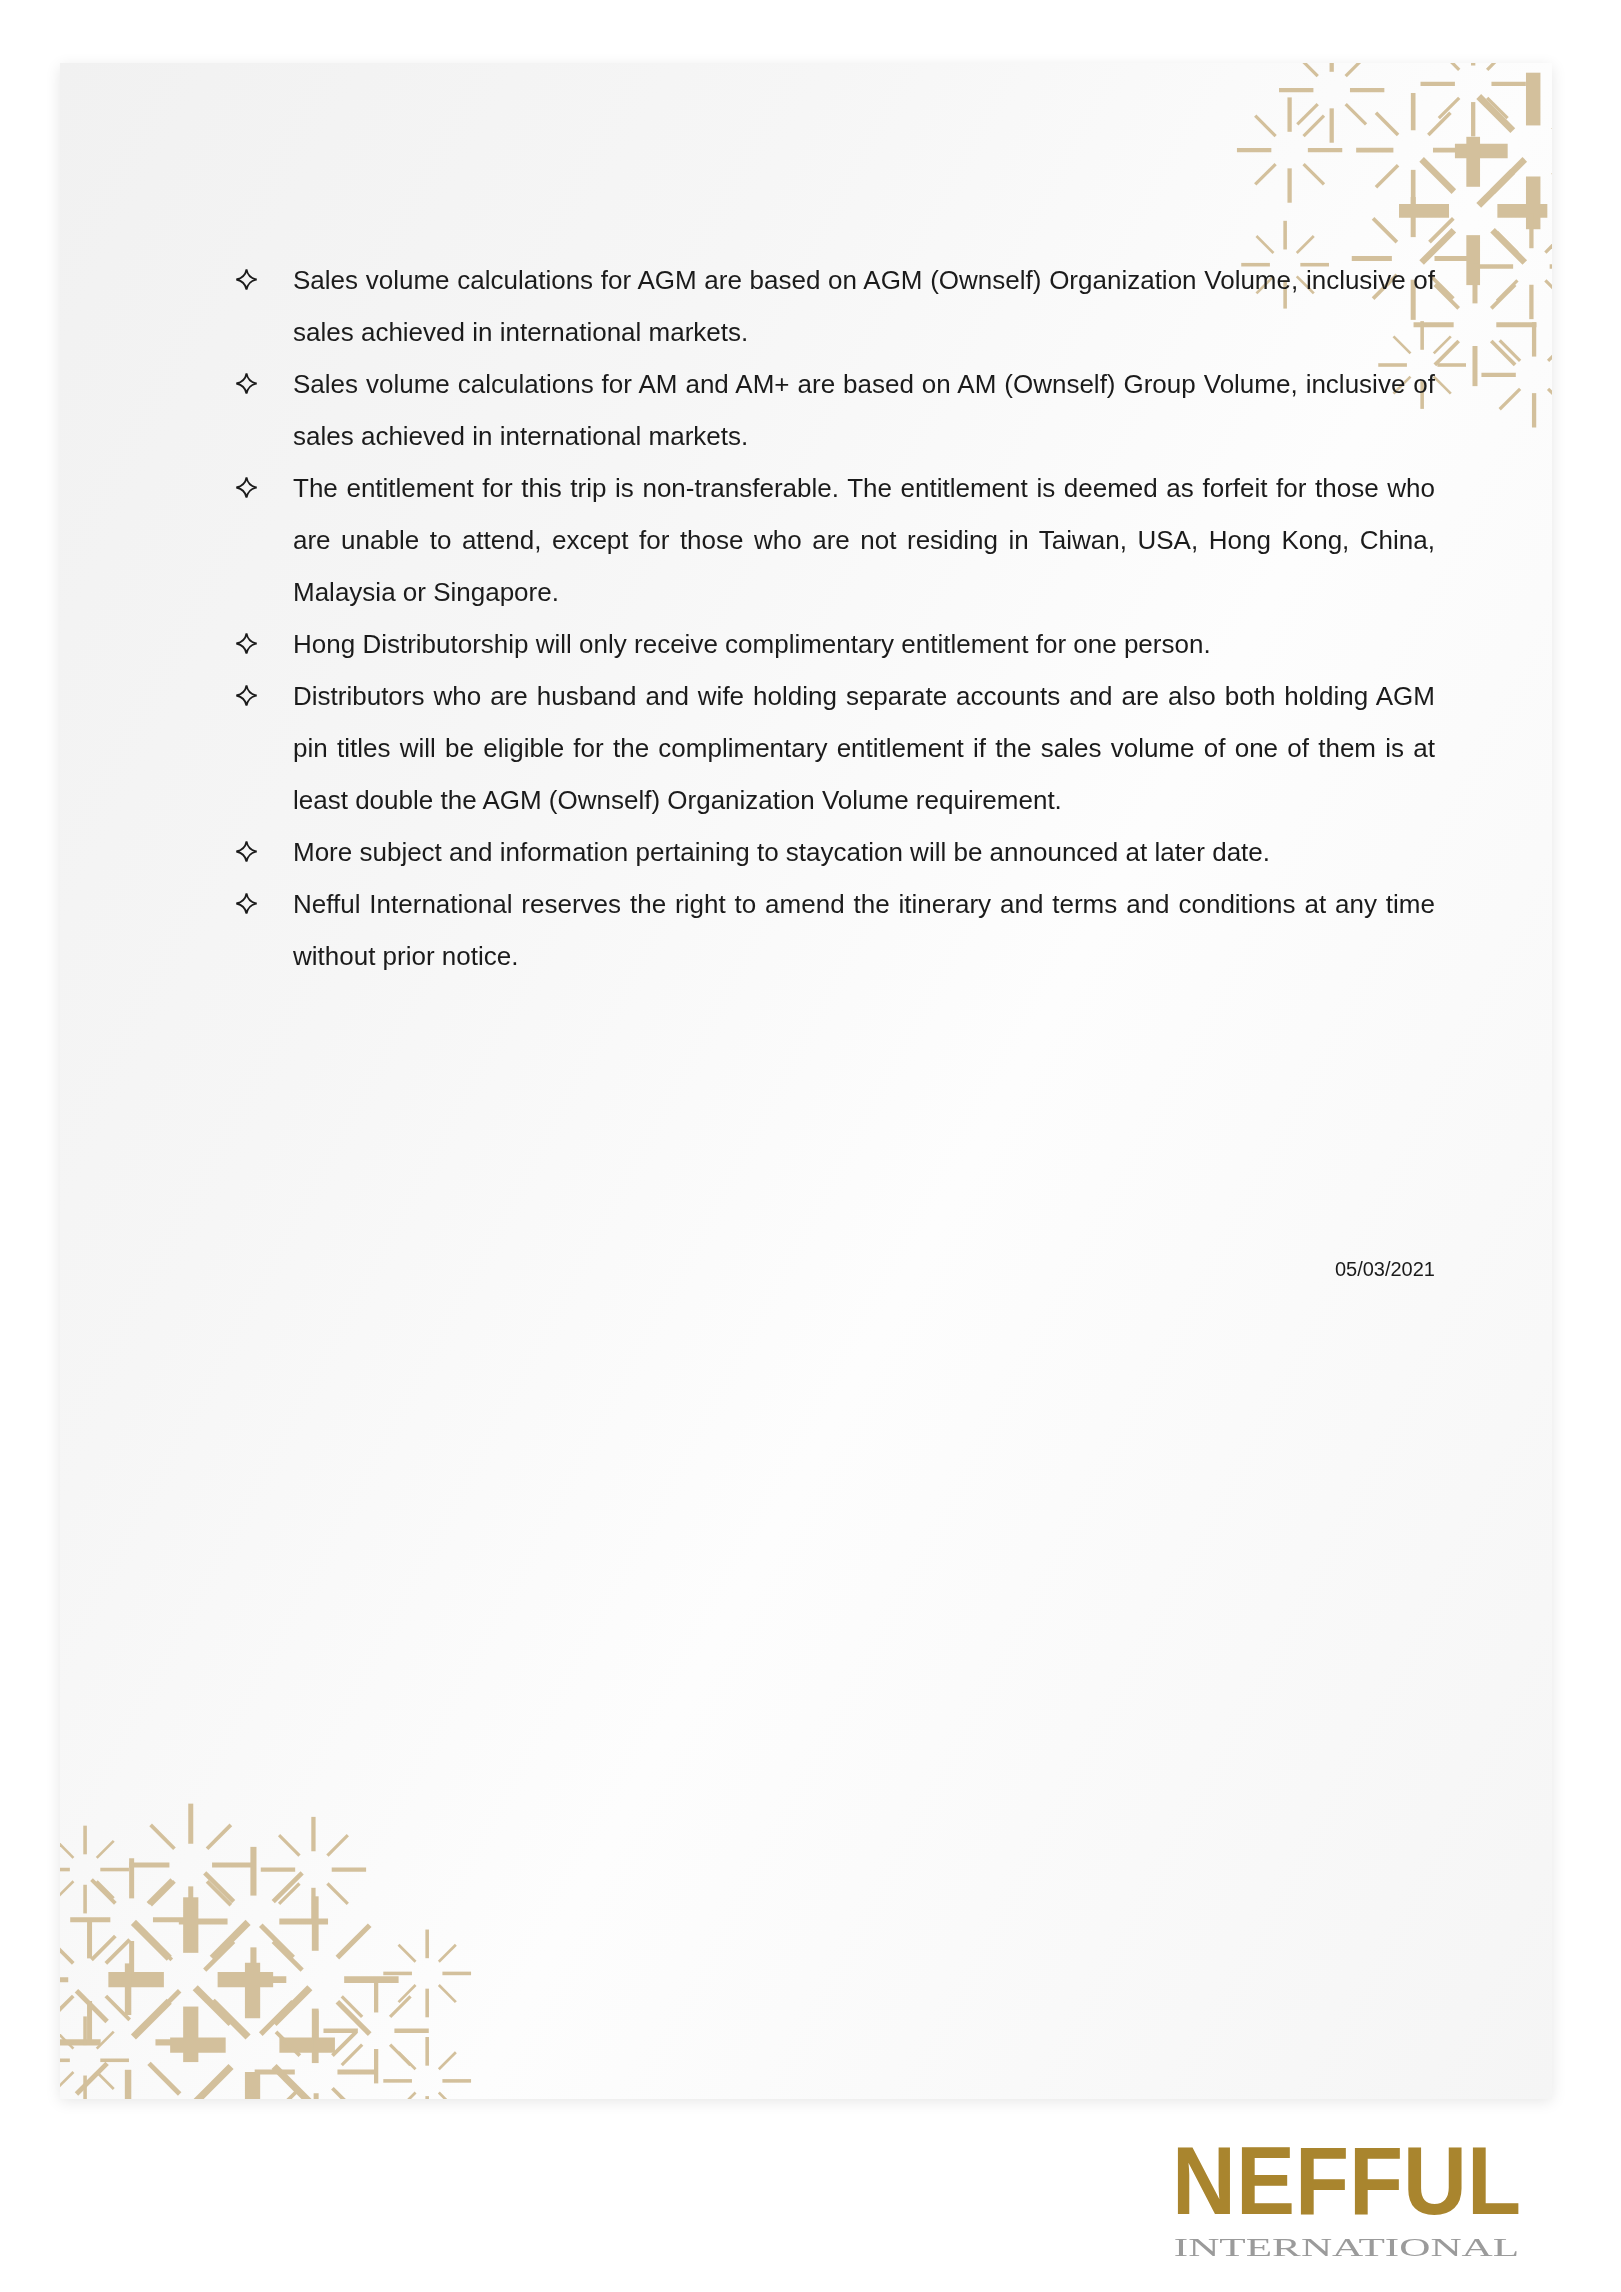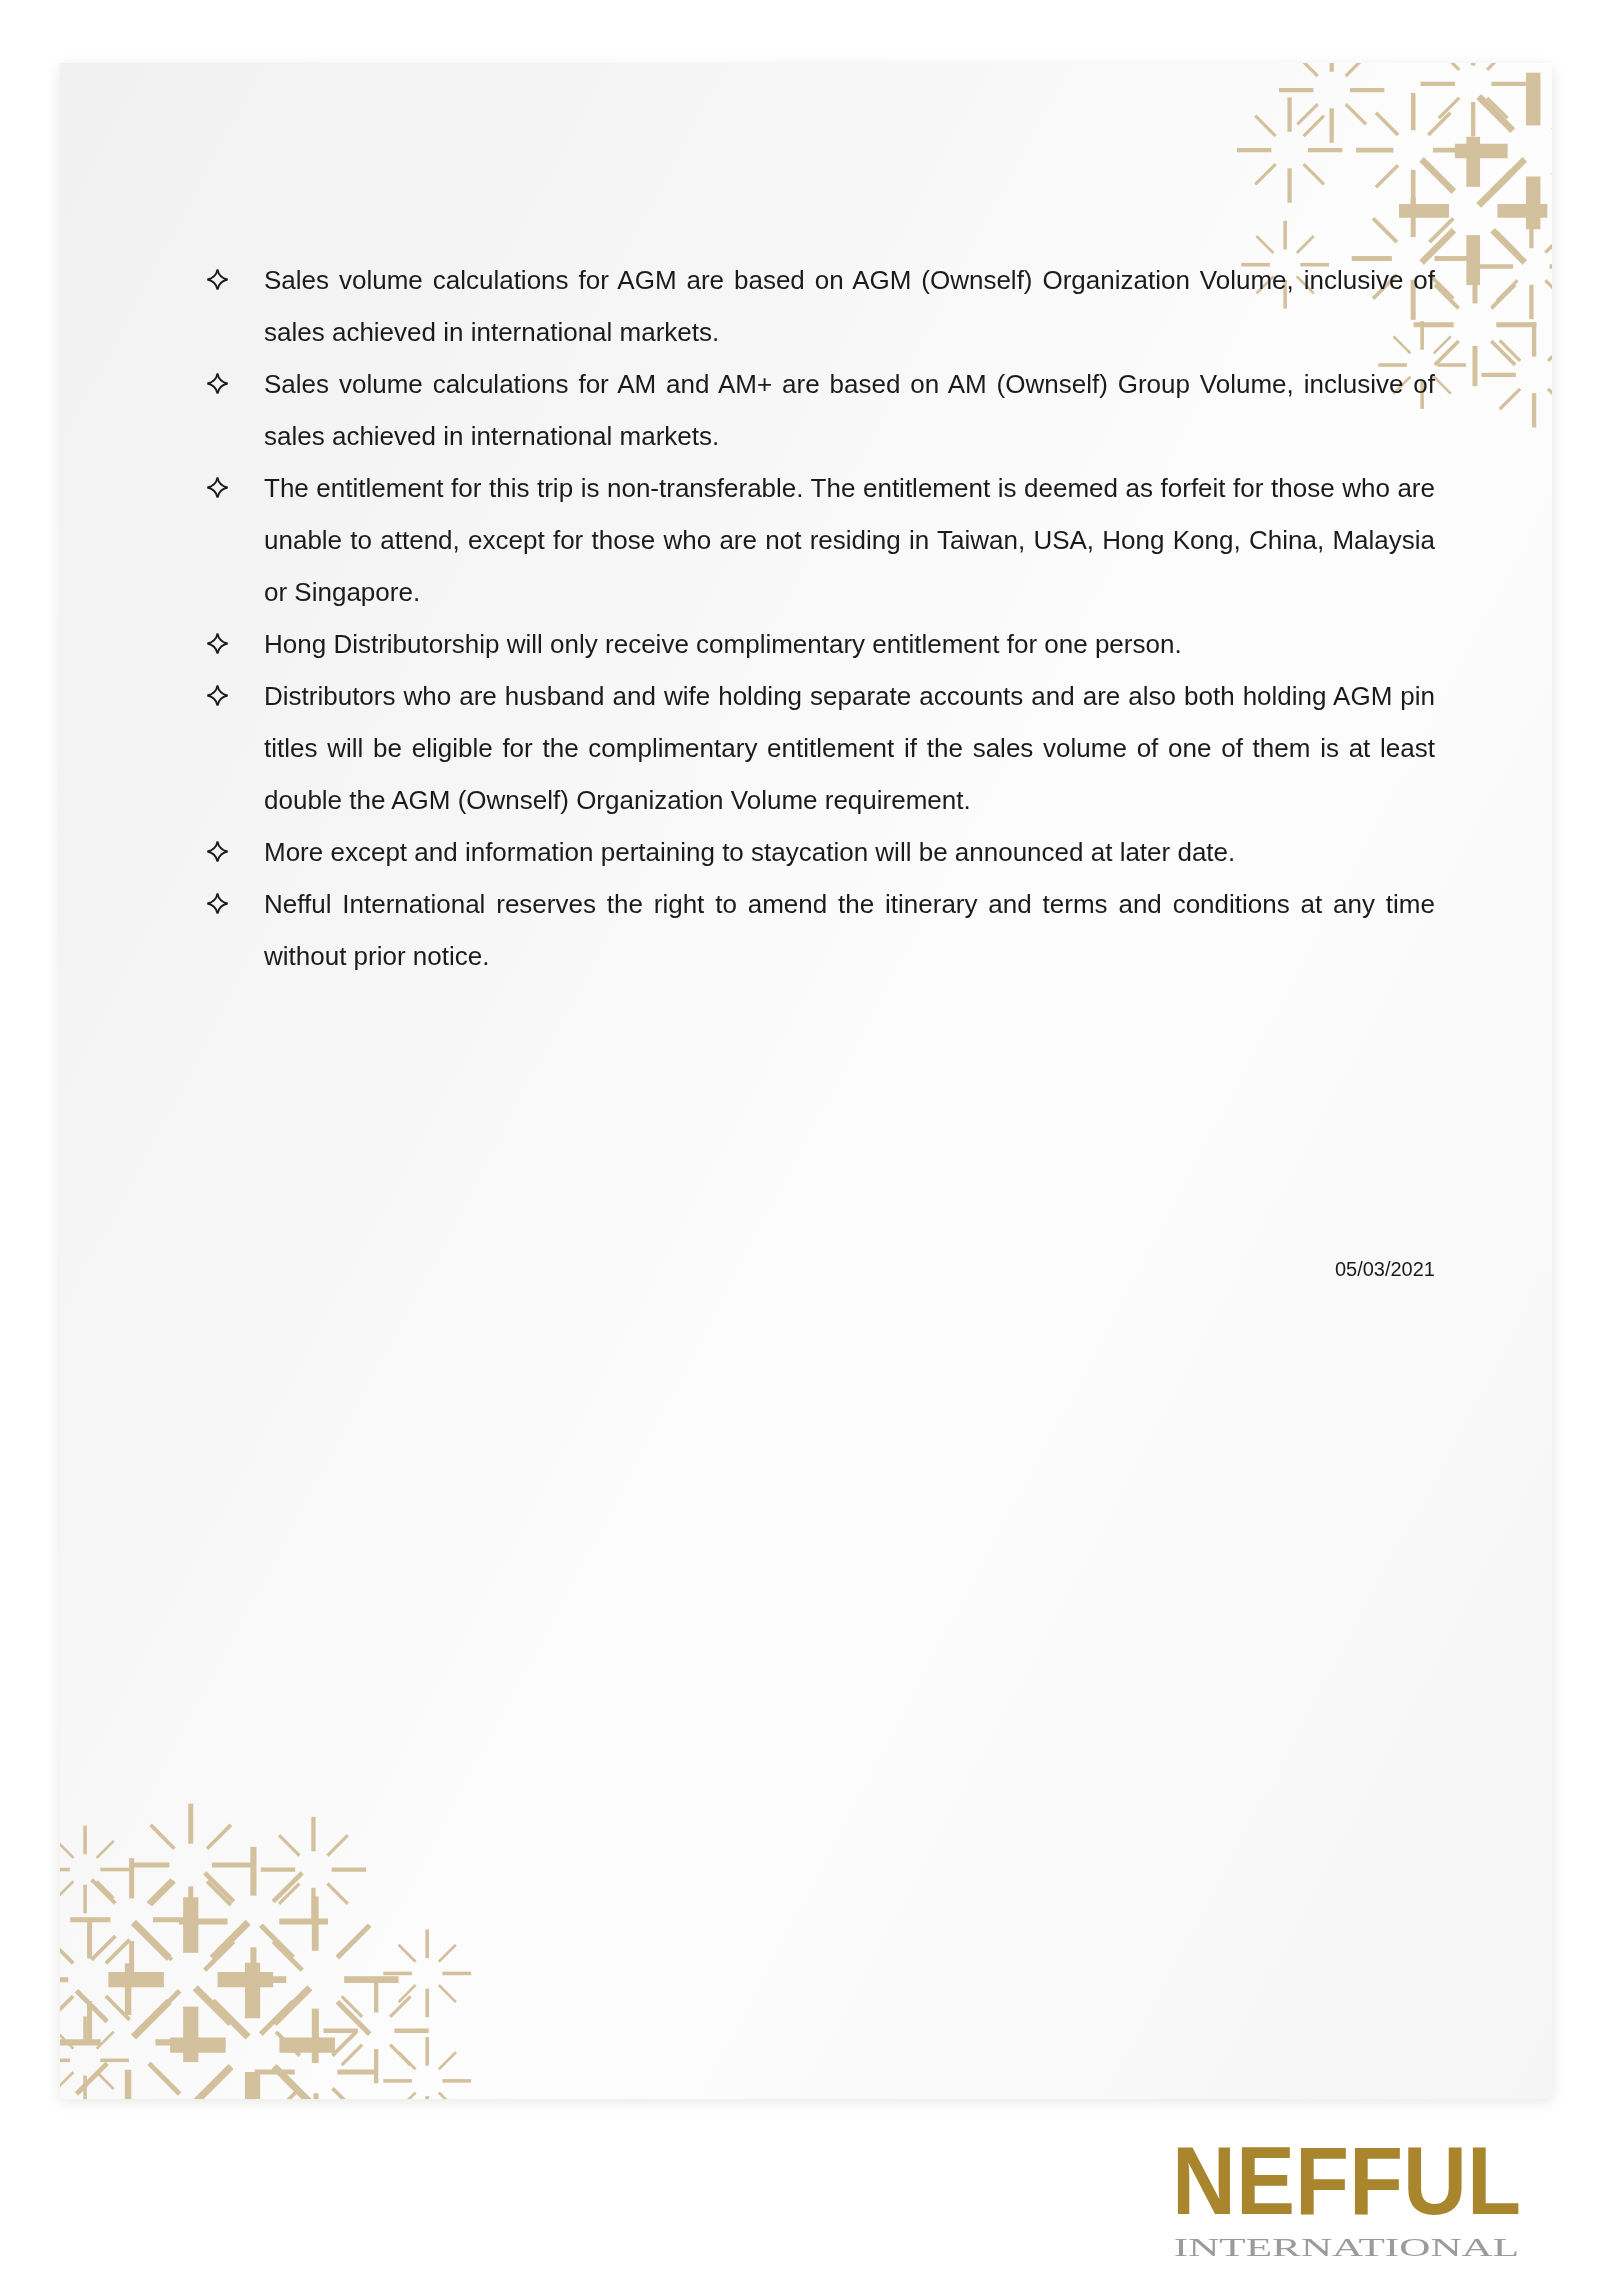--- a/index.html
+++ b/index.html
@@ -16,20 +16,21 @@
   .deco{position:absolute;left:0;top:0;pointer-events:none;}
 
   ul.terms{
     position:absolute;left:204px;top:191px;width:1171px;
     margin:0;padding:0;list-style:none;
   }
   ul.terms li{
     position:relative;
     font-size:26px;line-height:52px;color:#1b1b1b;
     text-align:justify;
+    margin-left:29px;
   }
   .marker{
     position:absolute;left:-58px;top:14.3px;width:23px;height:23px;
   }
   .date{
     position:absolute;left:204px;top:1180px;width:1171px;
     font-size:20px;line-height:52px;color:#1b1b1b;text-align:right;
   }
 
   .logo{position:absolute;left:1172px;top:2142px;width:349px;height:120px;}
@@ -125,21 +126,21 @@
       <li>
         <svg class="marker" viewBox="0 0 100 100">
           <path d="M50 6 Q56 42 94 50 Q56 58 50 94 Q44 58 6 50 Q44 42 50 6 Z" fill="none" stroke="#1b1b1b" stroke-width="8"></path>
         </svg>
         <span class="txt">Distributors who are husband and wife holding separate accounts and are also both holding AGM pin titles will be eligible for the complimentary entitlement if the sales volume of one of them is at least double the AGM (Ownself) Organization Volume requirement.</span>
       </li>
       <li>
         <svg class="marker" viewBox="0 0 100 100">
           <path d="M50 6 Q56 42 94 50 Q56 58 50 94 Q44 58 6 50 Q44 42 50 6 Z" fill="none" stroke="#1b1b1b" stroke-width="8"></path>
         </svg>
-        <span class="txt">More except and information pertaining to staycation will be announced at later date.</span>
+        <span class="txt">More subject and information pertaining to staycation will be announced at later date.</span>
       </li>
       <li>
         <svg class="marker" viewBox="0 0 100 100">
           <path d="M50 6 Q56 42 94 50 Q56 58 50 94 Q44 58 6 50 Q44 42 50 6 Z" fill="none" stroke="#1b1b1b" stroke-width="8"></path>
         </svg>
         <span class="txt">Nefful International reserves the right to amend the itinerary and terms and conditions at any time without prior notice.</span>
       </li>
     </ul>
 
     <div class="date">05/03/2021</div>

